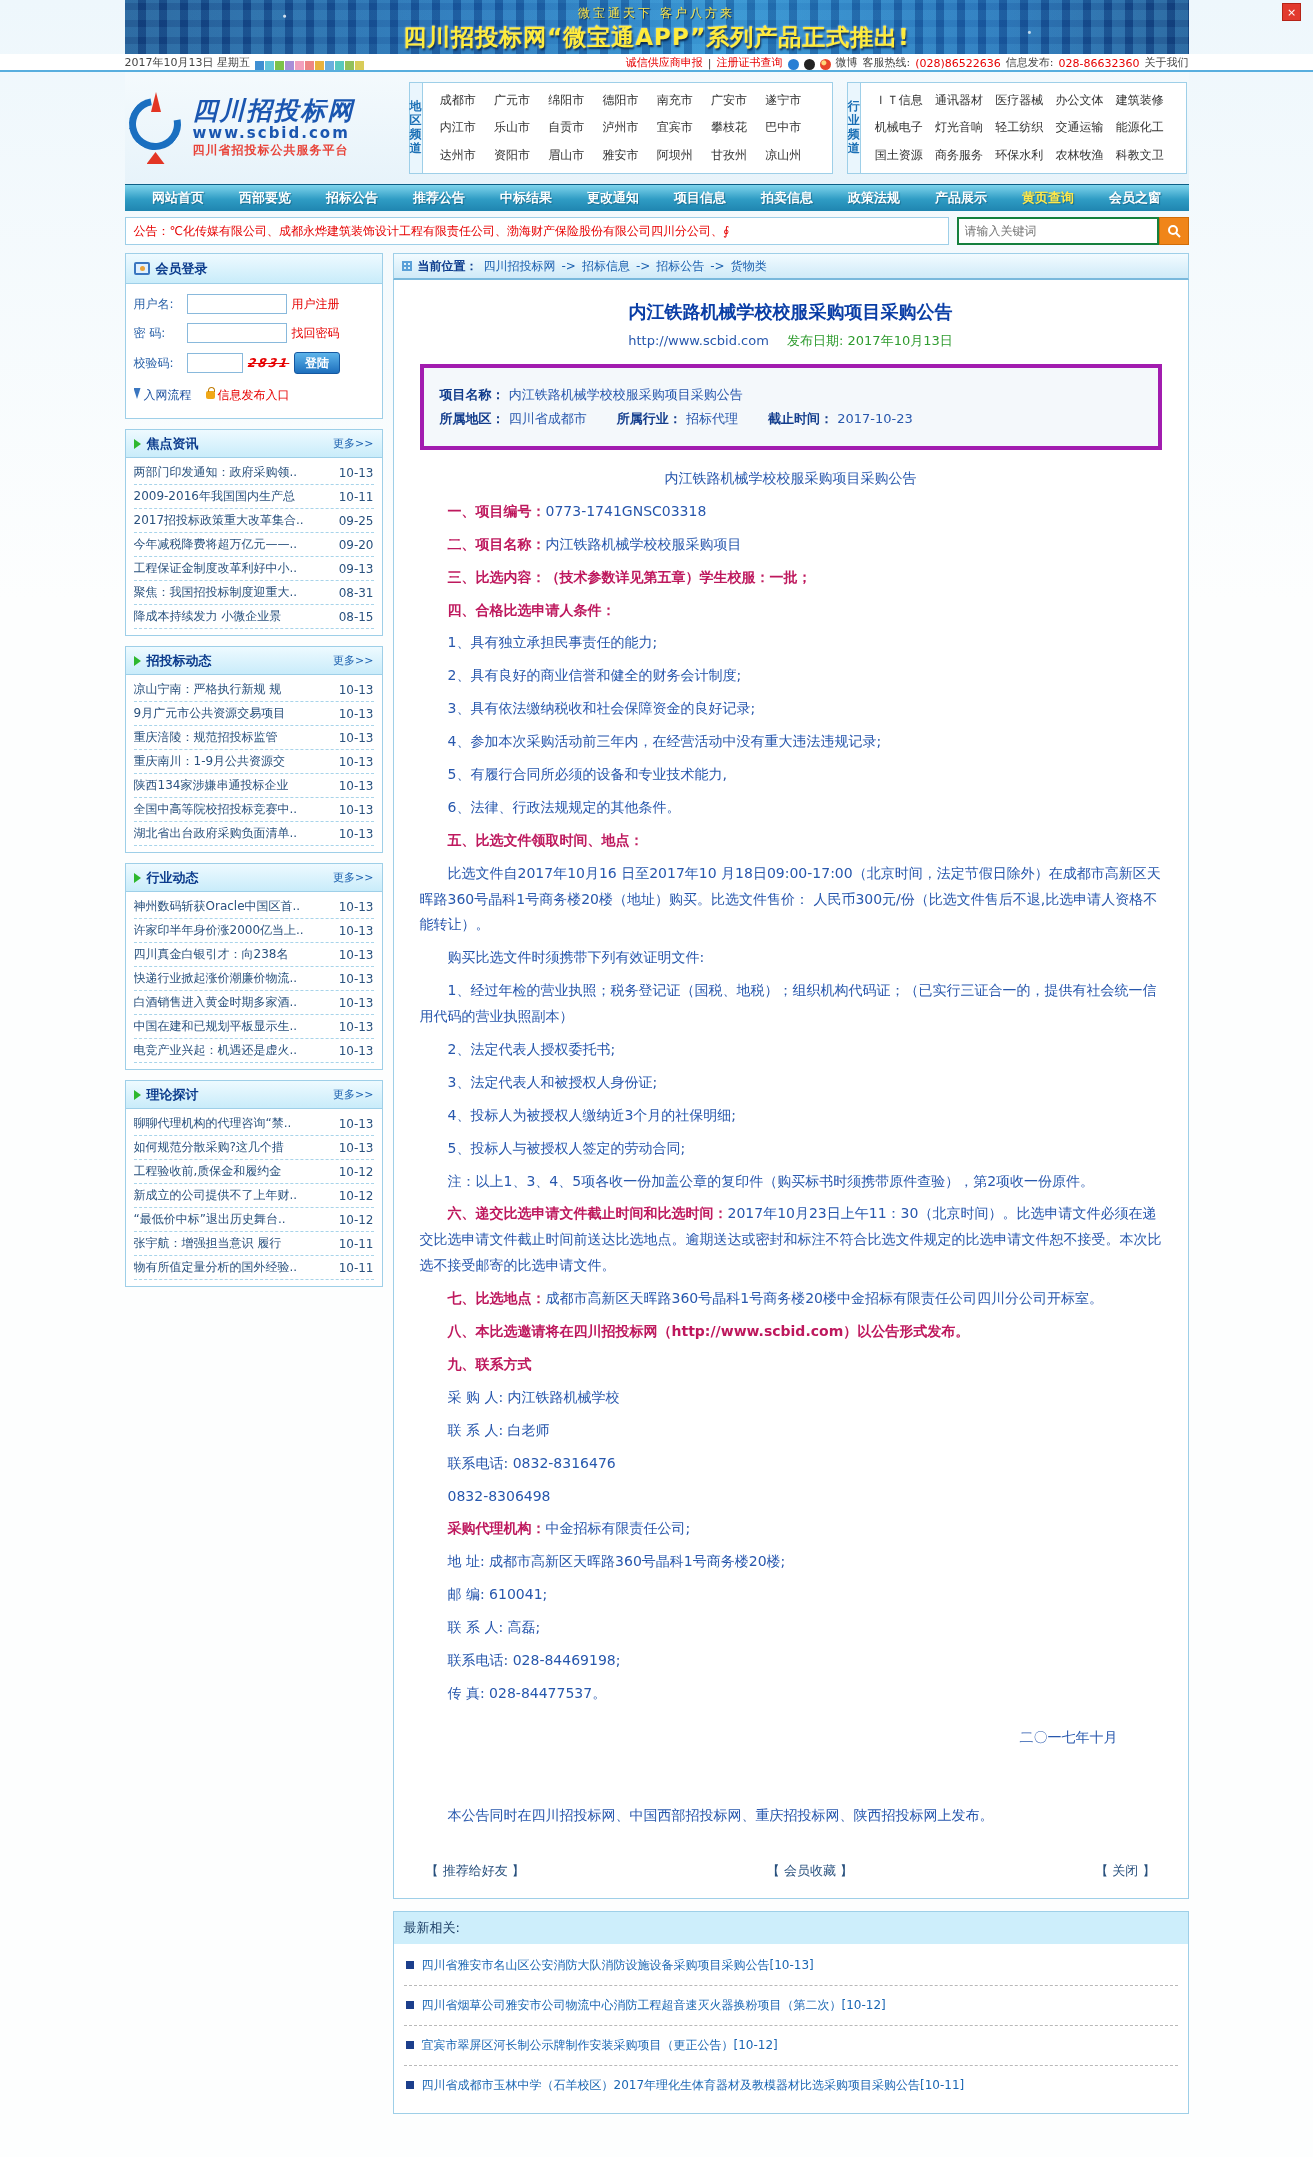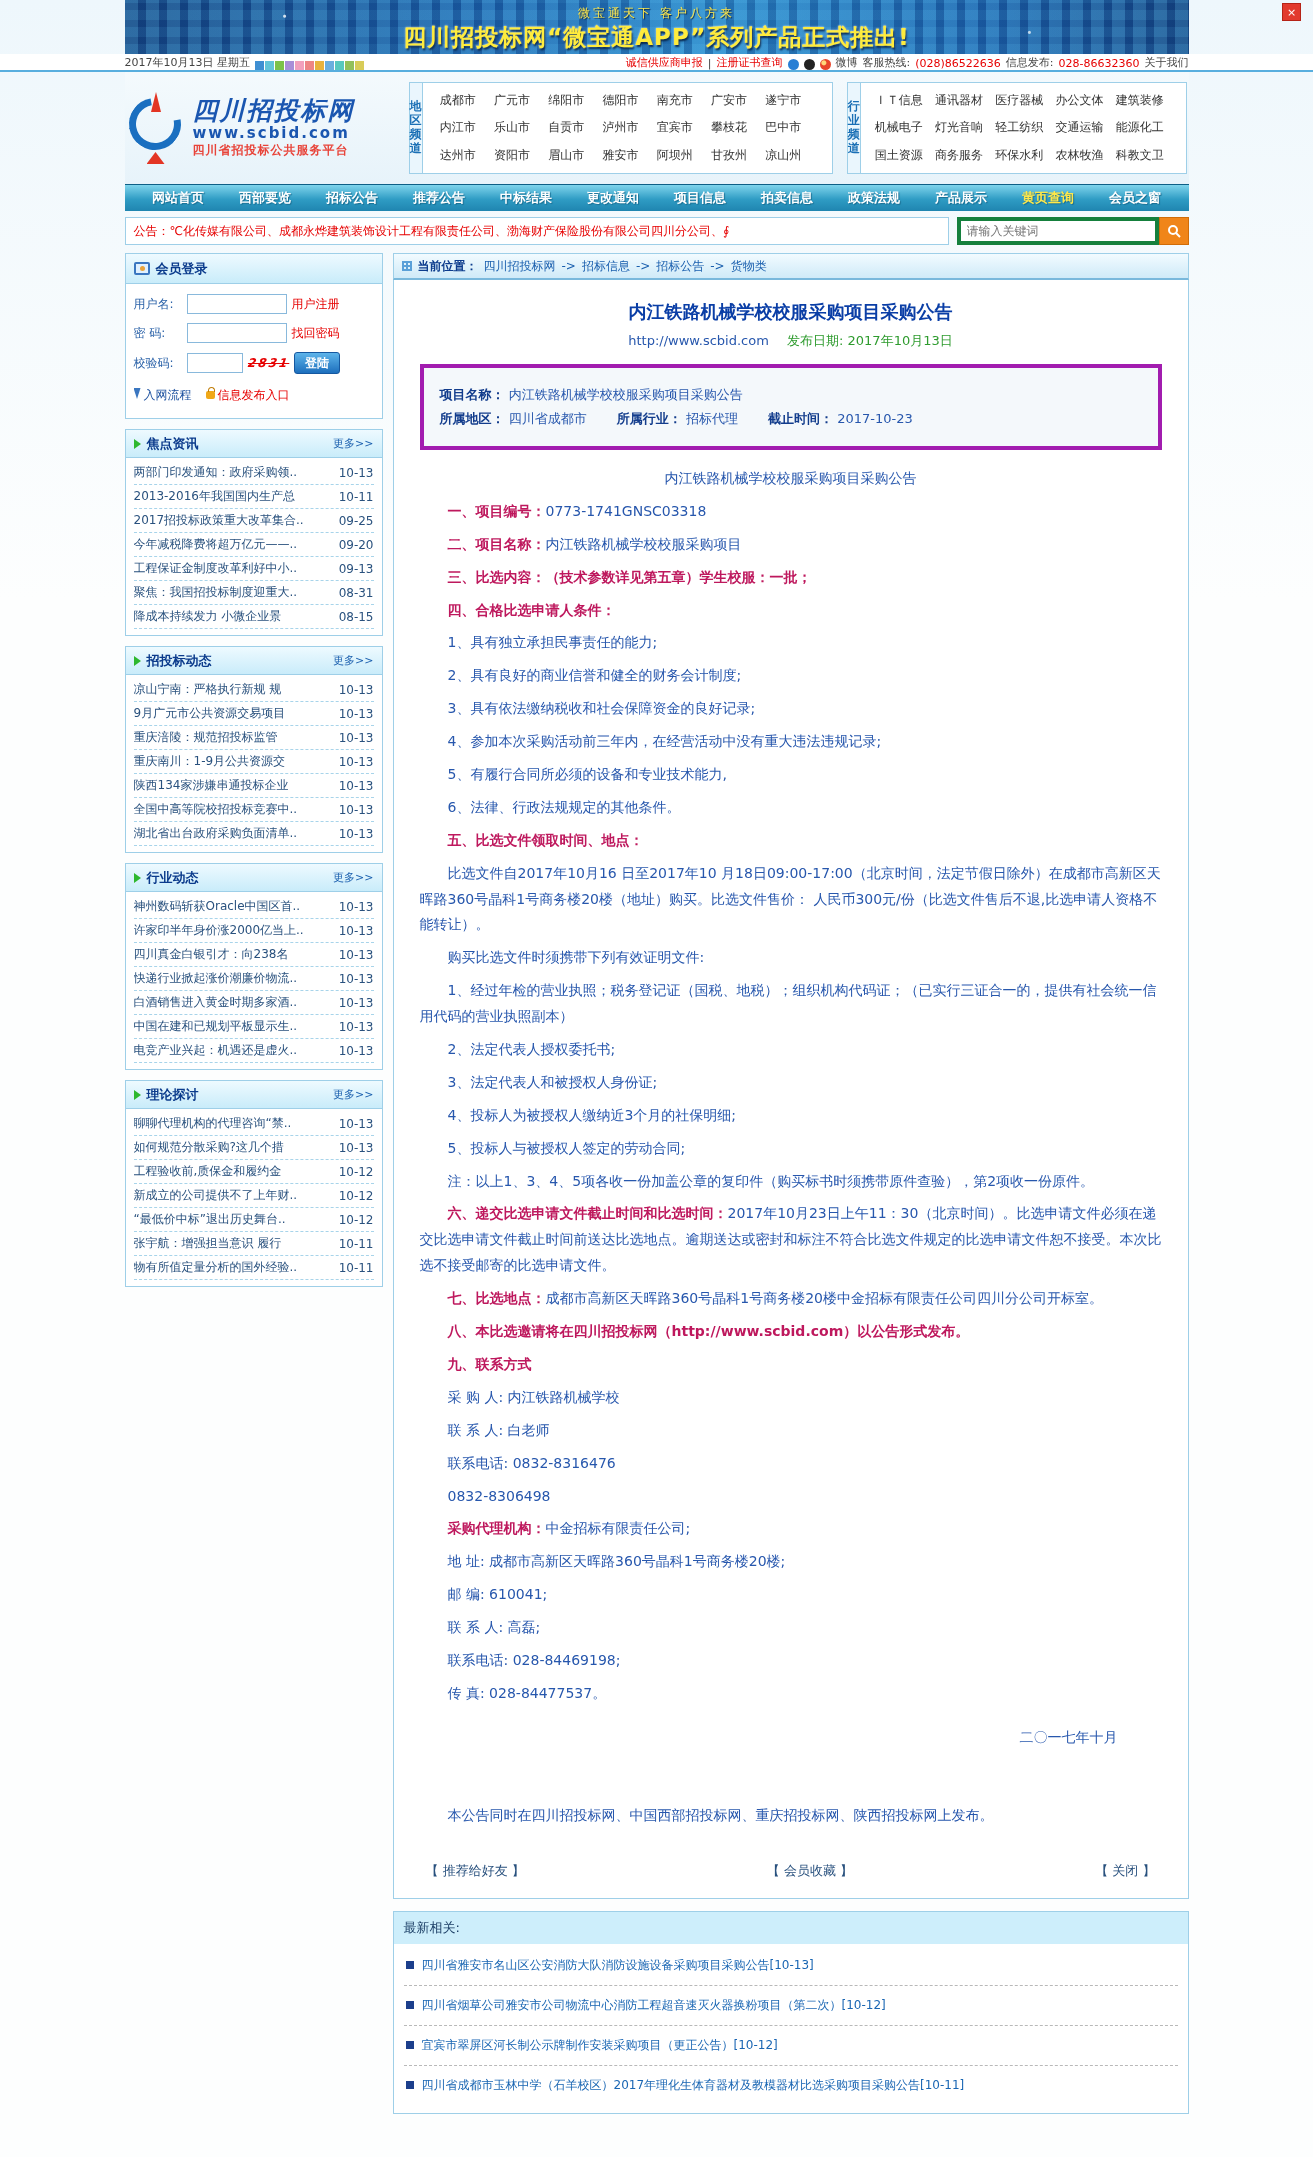--- a/index.html
+++ b/index.html
@@ -47,21 +47,21 @@
   .region-box .chan-grid a{width:13.8%;font-size:12px;color:#333;text-align:center}
   .industry-box .chan-grid a{width:19.5%;font-size:12px;color:#333;text-align:center}
   
   .nav{height:27px;background:linear-gradient(#7fd4ec,#2f9cc4 55%,#1f85b0);border-top:1px solid #0e5f86;display:flex;align-items:center;padding:0 10px}
   .nav a{color:#fff;font-weight:bold;font-size:13px;flex:1;text-align:center;text-shadow:1px 1px 1px #1a6e92}
   .nav a.hl{color:#ffe84a}
   
   .notice-row{display:flex;gap:8px;margin:6px 0 8px}
   .marquee{flex:1;border:1px solid #9ecfe8;background:#fff;height:28px;display:flex;align-items:center;overflow:hidden;padding:0 8px;font-size:12px;color:#e60000;white-space:nowrap}
   .search{display:flex;width:232px}
-  .search input{flex:1;height:28px;border:4px solid #15803d;padding:0 6px;font-size:12px;color:#555;font-family:inherit}
+  .search input{flex:1;height:28px;border:2px solid #15803d;padding:0 6px;font-size:12px;color:#555;font-family:inherit}
   .search .sbtn{width:30px;height:28px;background:#f08519;border:1px solid #d06c08;display:flex;align-items:center;justify-content:center;cursor:pointer}
   
   .cols{display:flex;gap:10px;align-items:flex-start}
   .leftcol{width:258px;flex:0 0 auto;display:flex;flex-direction:column;gap:10px}
   .rightcol{flex:1;min-width:0}
   .lbox{border:1px solid #9ecfe8;background:#fff}
   .lhead{height:28px;background:linear-gradient(#eefaff,#c9ecfa);border-bottom:1px solid #9ecfe8;display:flex;align-items:center;padding:0 8px;gap:6px}
   .arr{width:0;height:0;border-left:7px solid #2eb82e;border-top:5px solid transparent;border-bottom:5px solid transparent}
   .lht{font-size:13px;font-weight:bold;color:#0b3b8c;flex:1}
   .more{font-size:11px;color:#1a5fae}
@@ -309,21 +309,21 @@
           <a class="more">更多&gt;&gt;</a>
         </header>
         <div class="llist">
 
             <div class="nrow">
               <span class="nt">两部门印发通知：政府采购领..</span>
               <span class="nd">10-13</span>
             </div>
 
             <div class="nrow">
-              <span class="nt">2013-2016年我国国内生产总</span>
+              <span class="nt">2009-2016年我国国内生产总</span>
               <span class="nd">10-11</span>
             </div>
 
             <div class="nrow">
               <span class="nt">2017招投标政策重大改革集合..</span>
               <span class="nd">09-25</span>
             </div>
 
             <div class="nrow">
               <span class="nt">今年减税降费将超万亿元——..</span>

